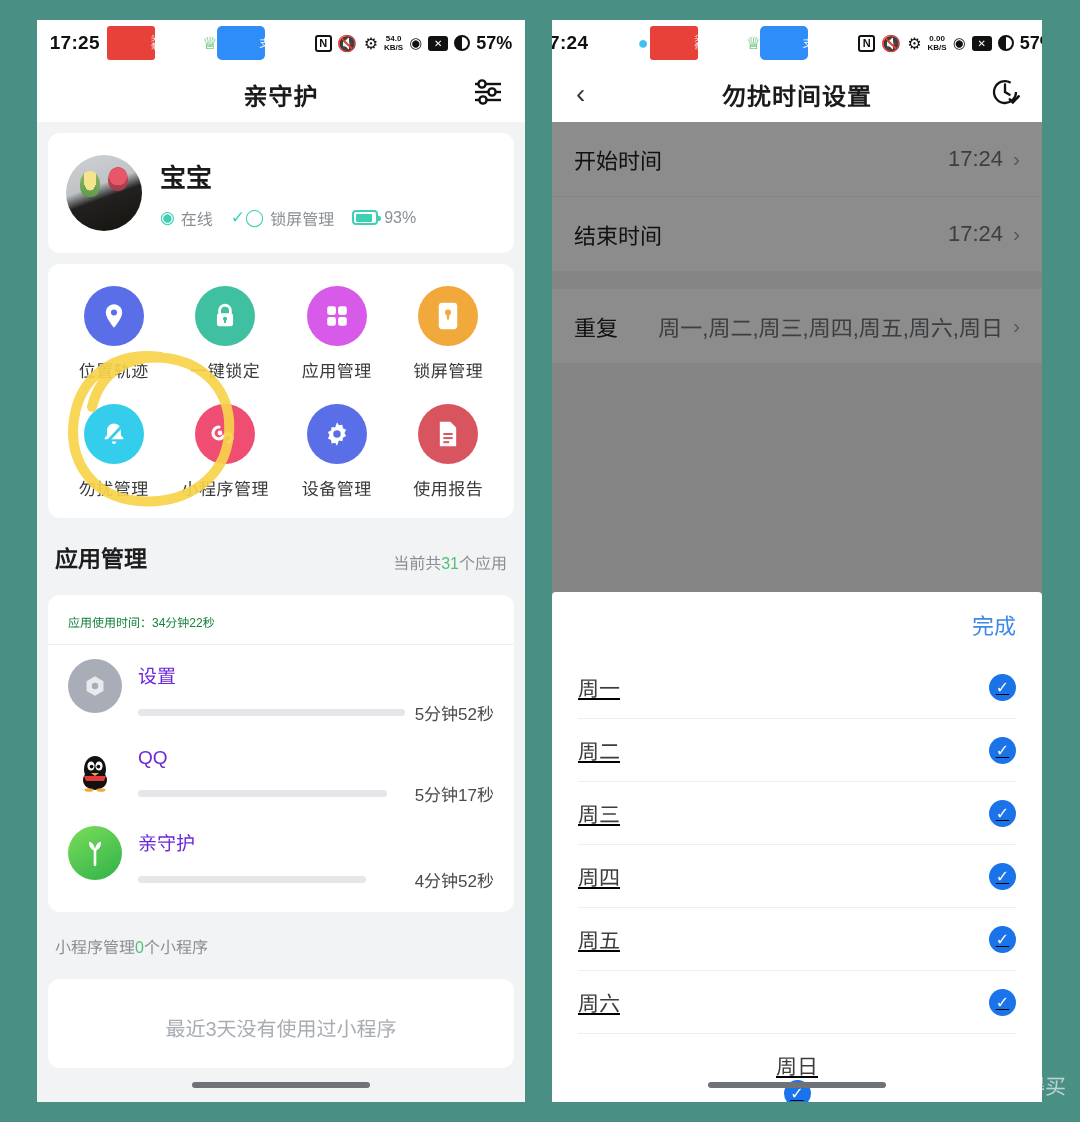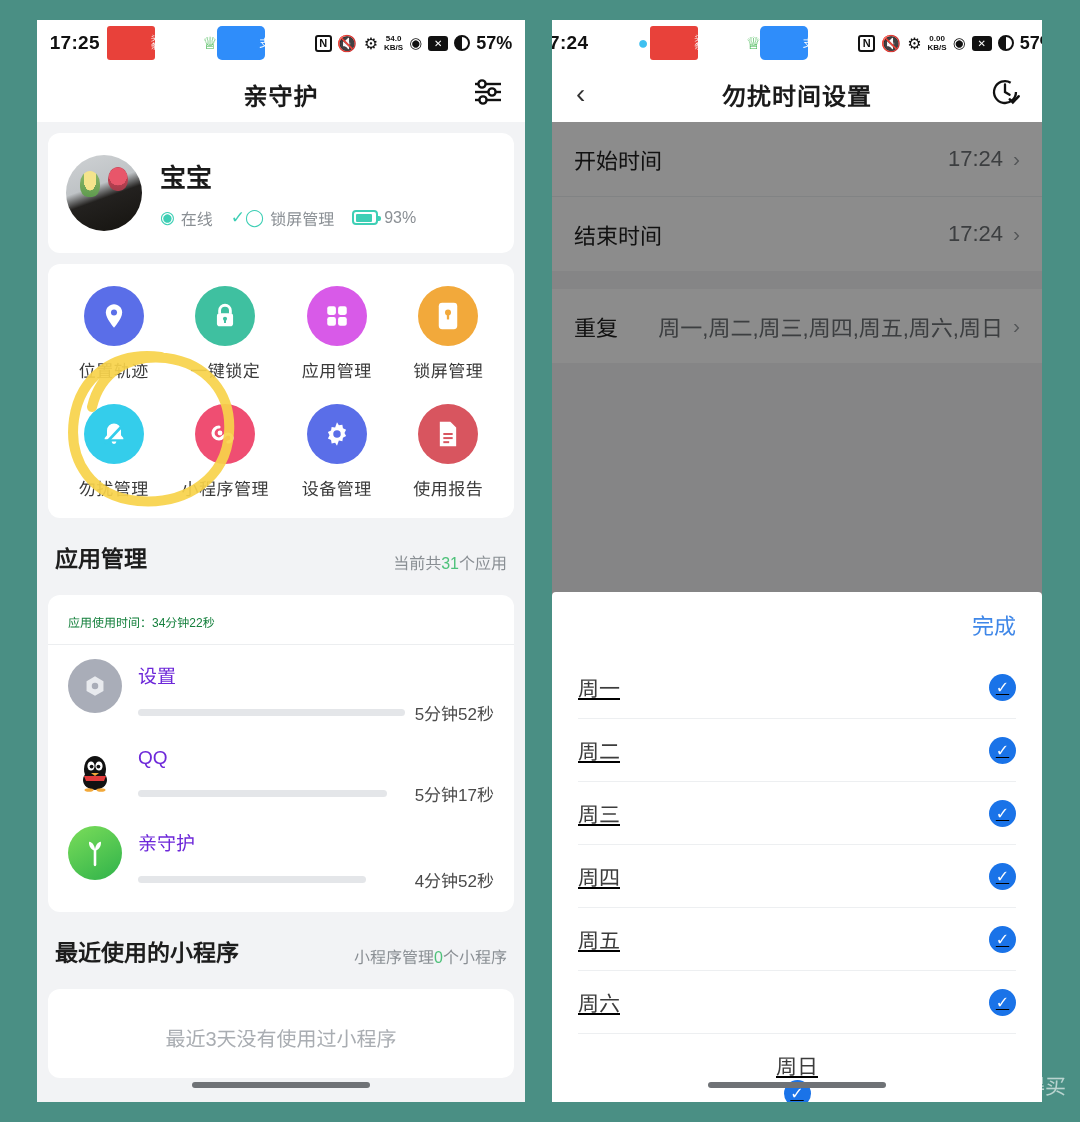--- a/index.html
+++ b/index.html
@@ -375,21 +375,20 @@
             <div class="bar-line">
               <span class="bar" style="width:64%"></span>
               <span class="bar-dur">4分钟52秒</span>
             </div>
           </div>
         </div>
         <div style="height:14px"></div>
       </div>
 
       <div class="sect">
-        <span class="sect-title">最近使用的小程序</span>
         <span class="sect-right"><span>小程序管理</span><b>0</b><span>个小程序</span></span>
       </div>
 
       <div class="card">
         <div class="empty-mini">最近3天没有使用过小程序</div>
       </div>
     </div>
 
     <div class="home-ind"></div>
   </div>

